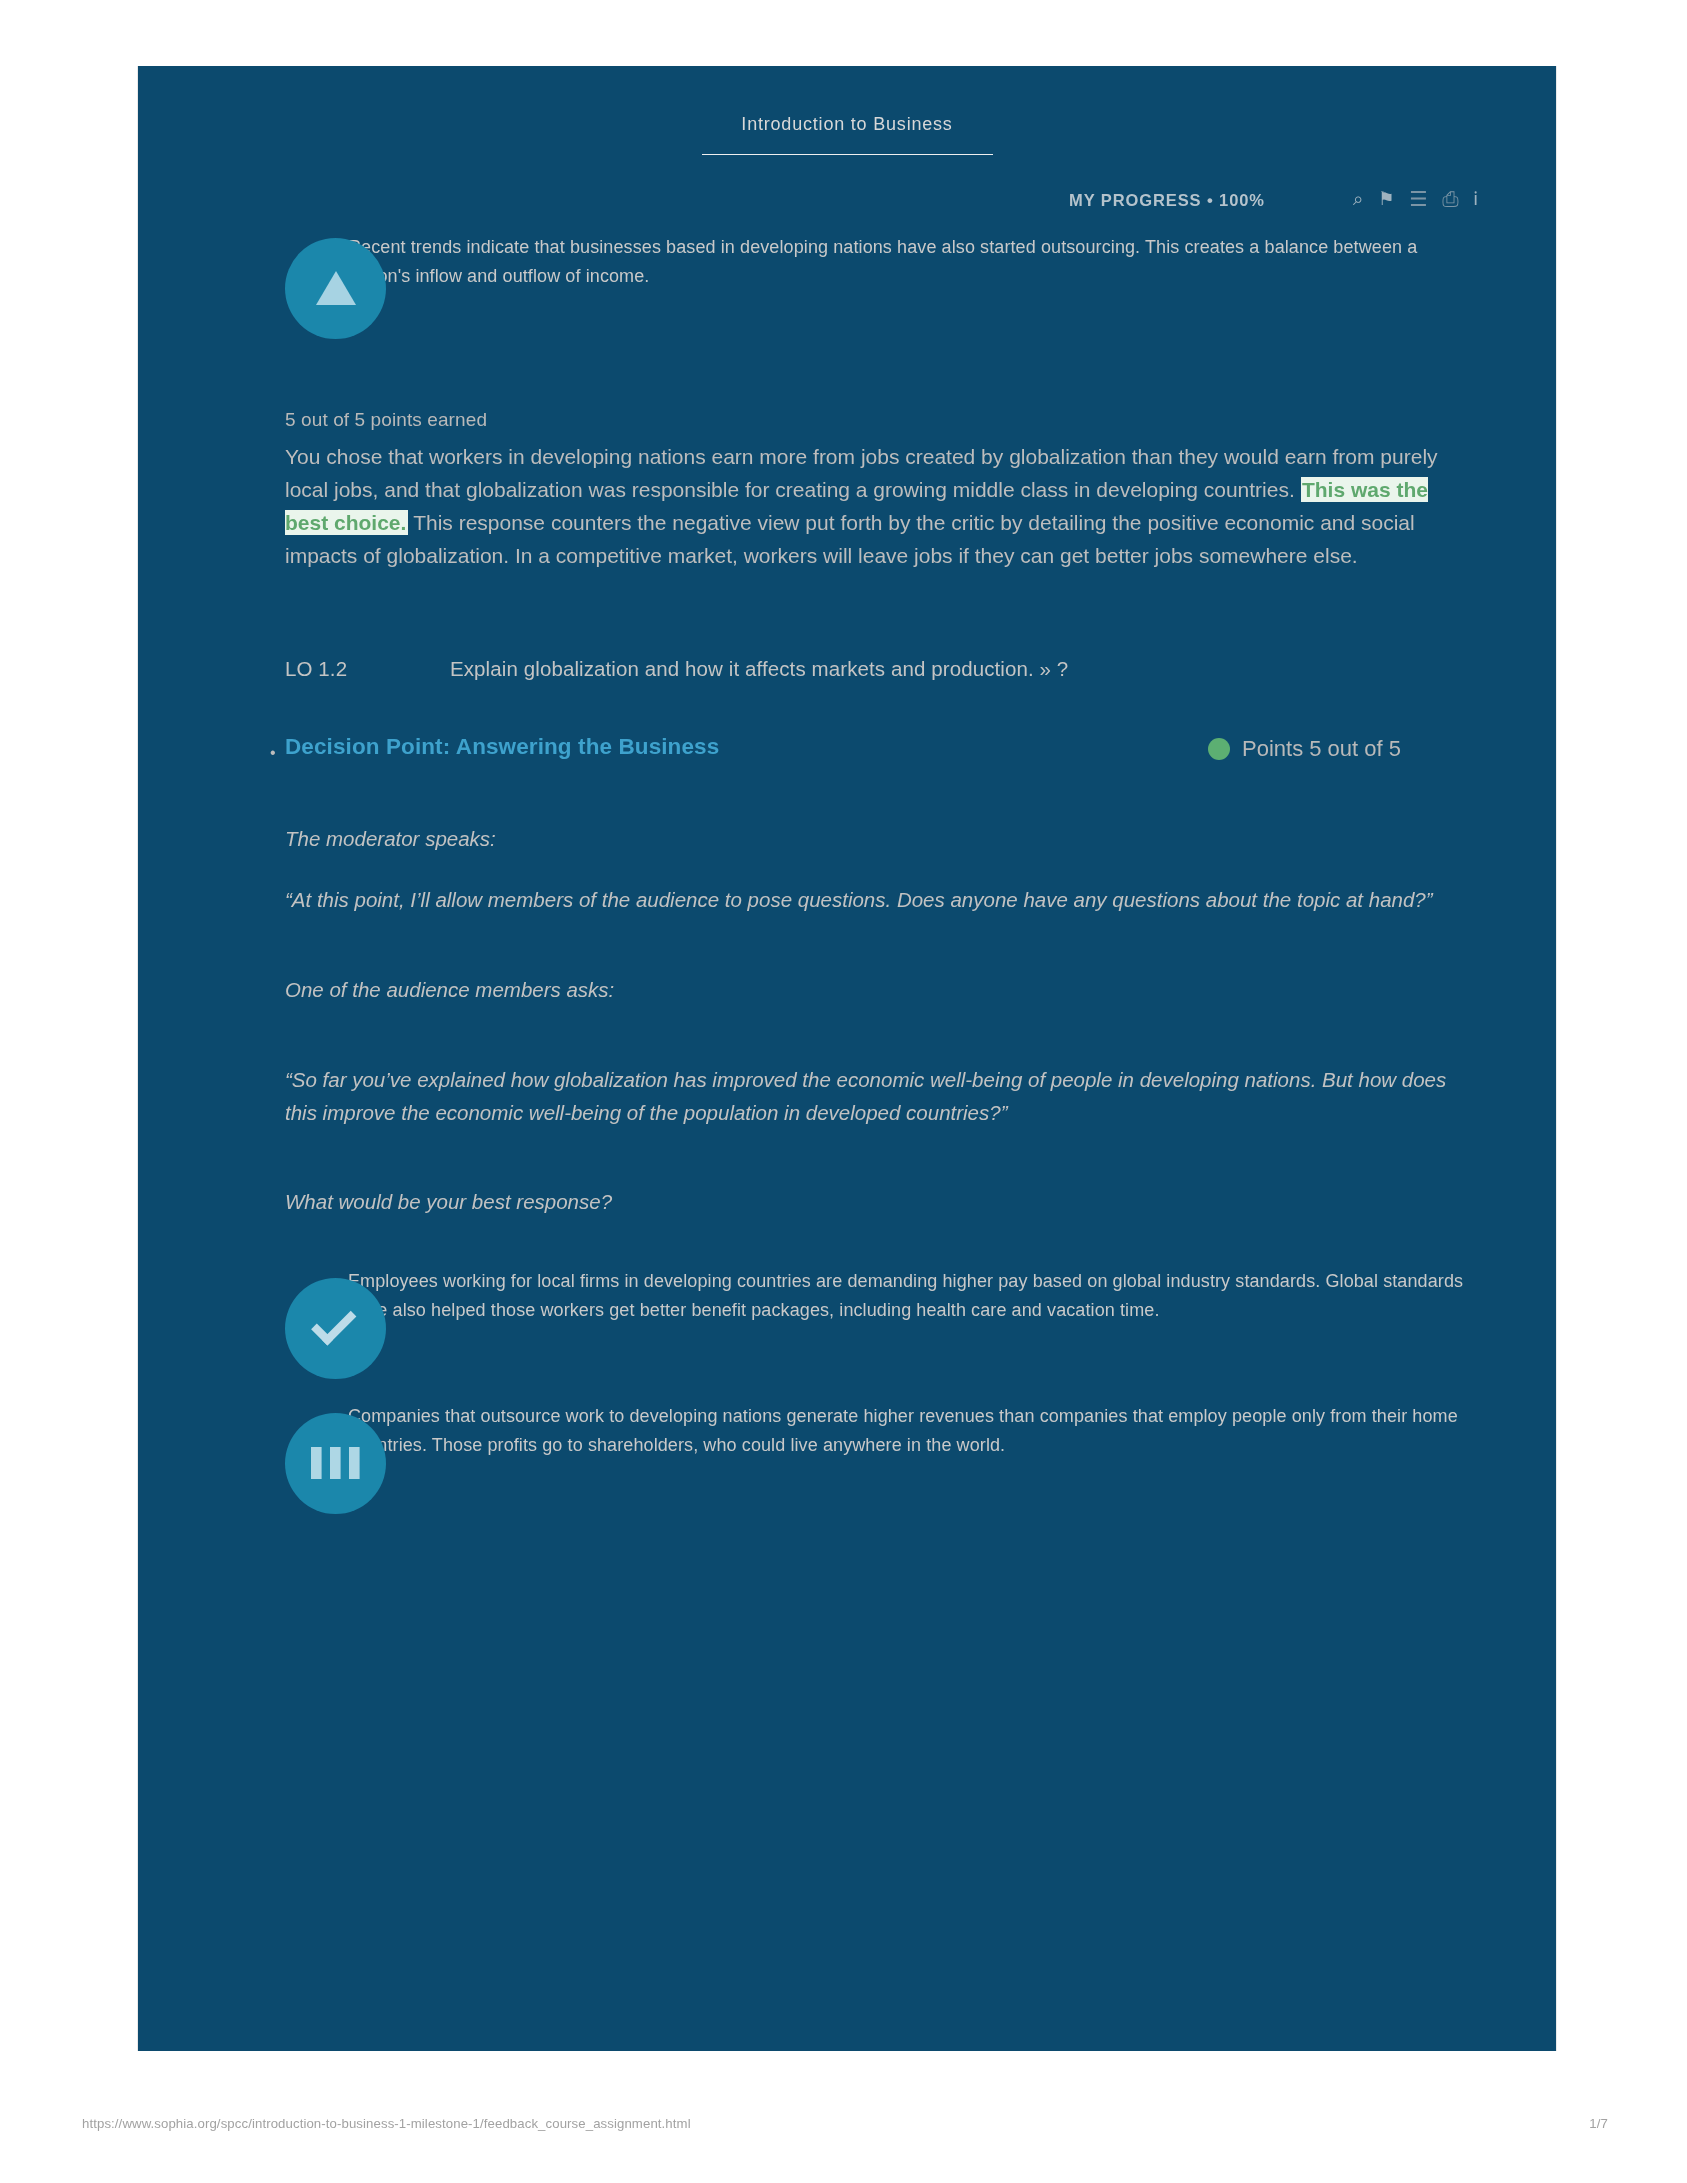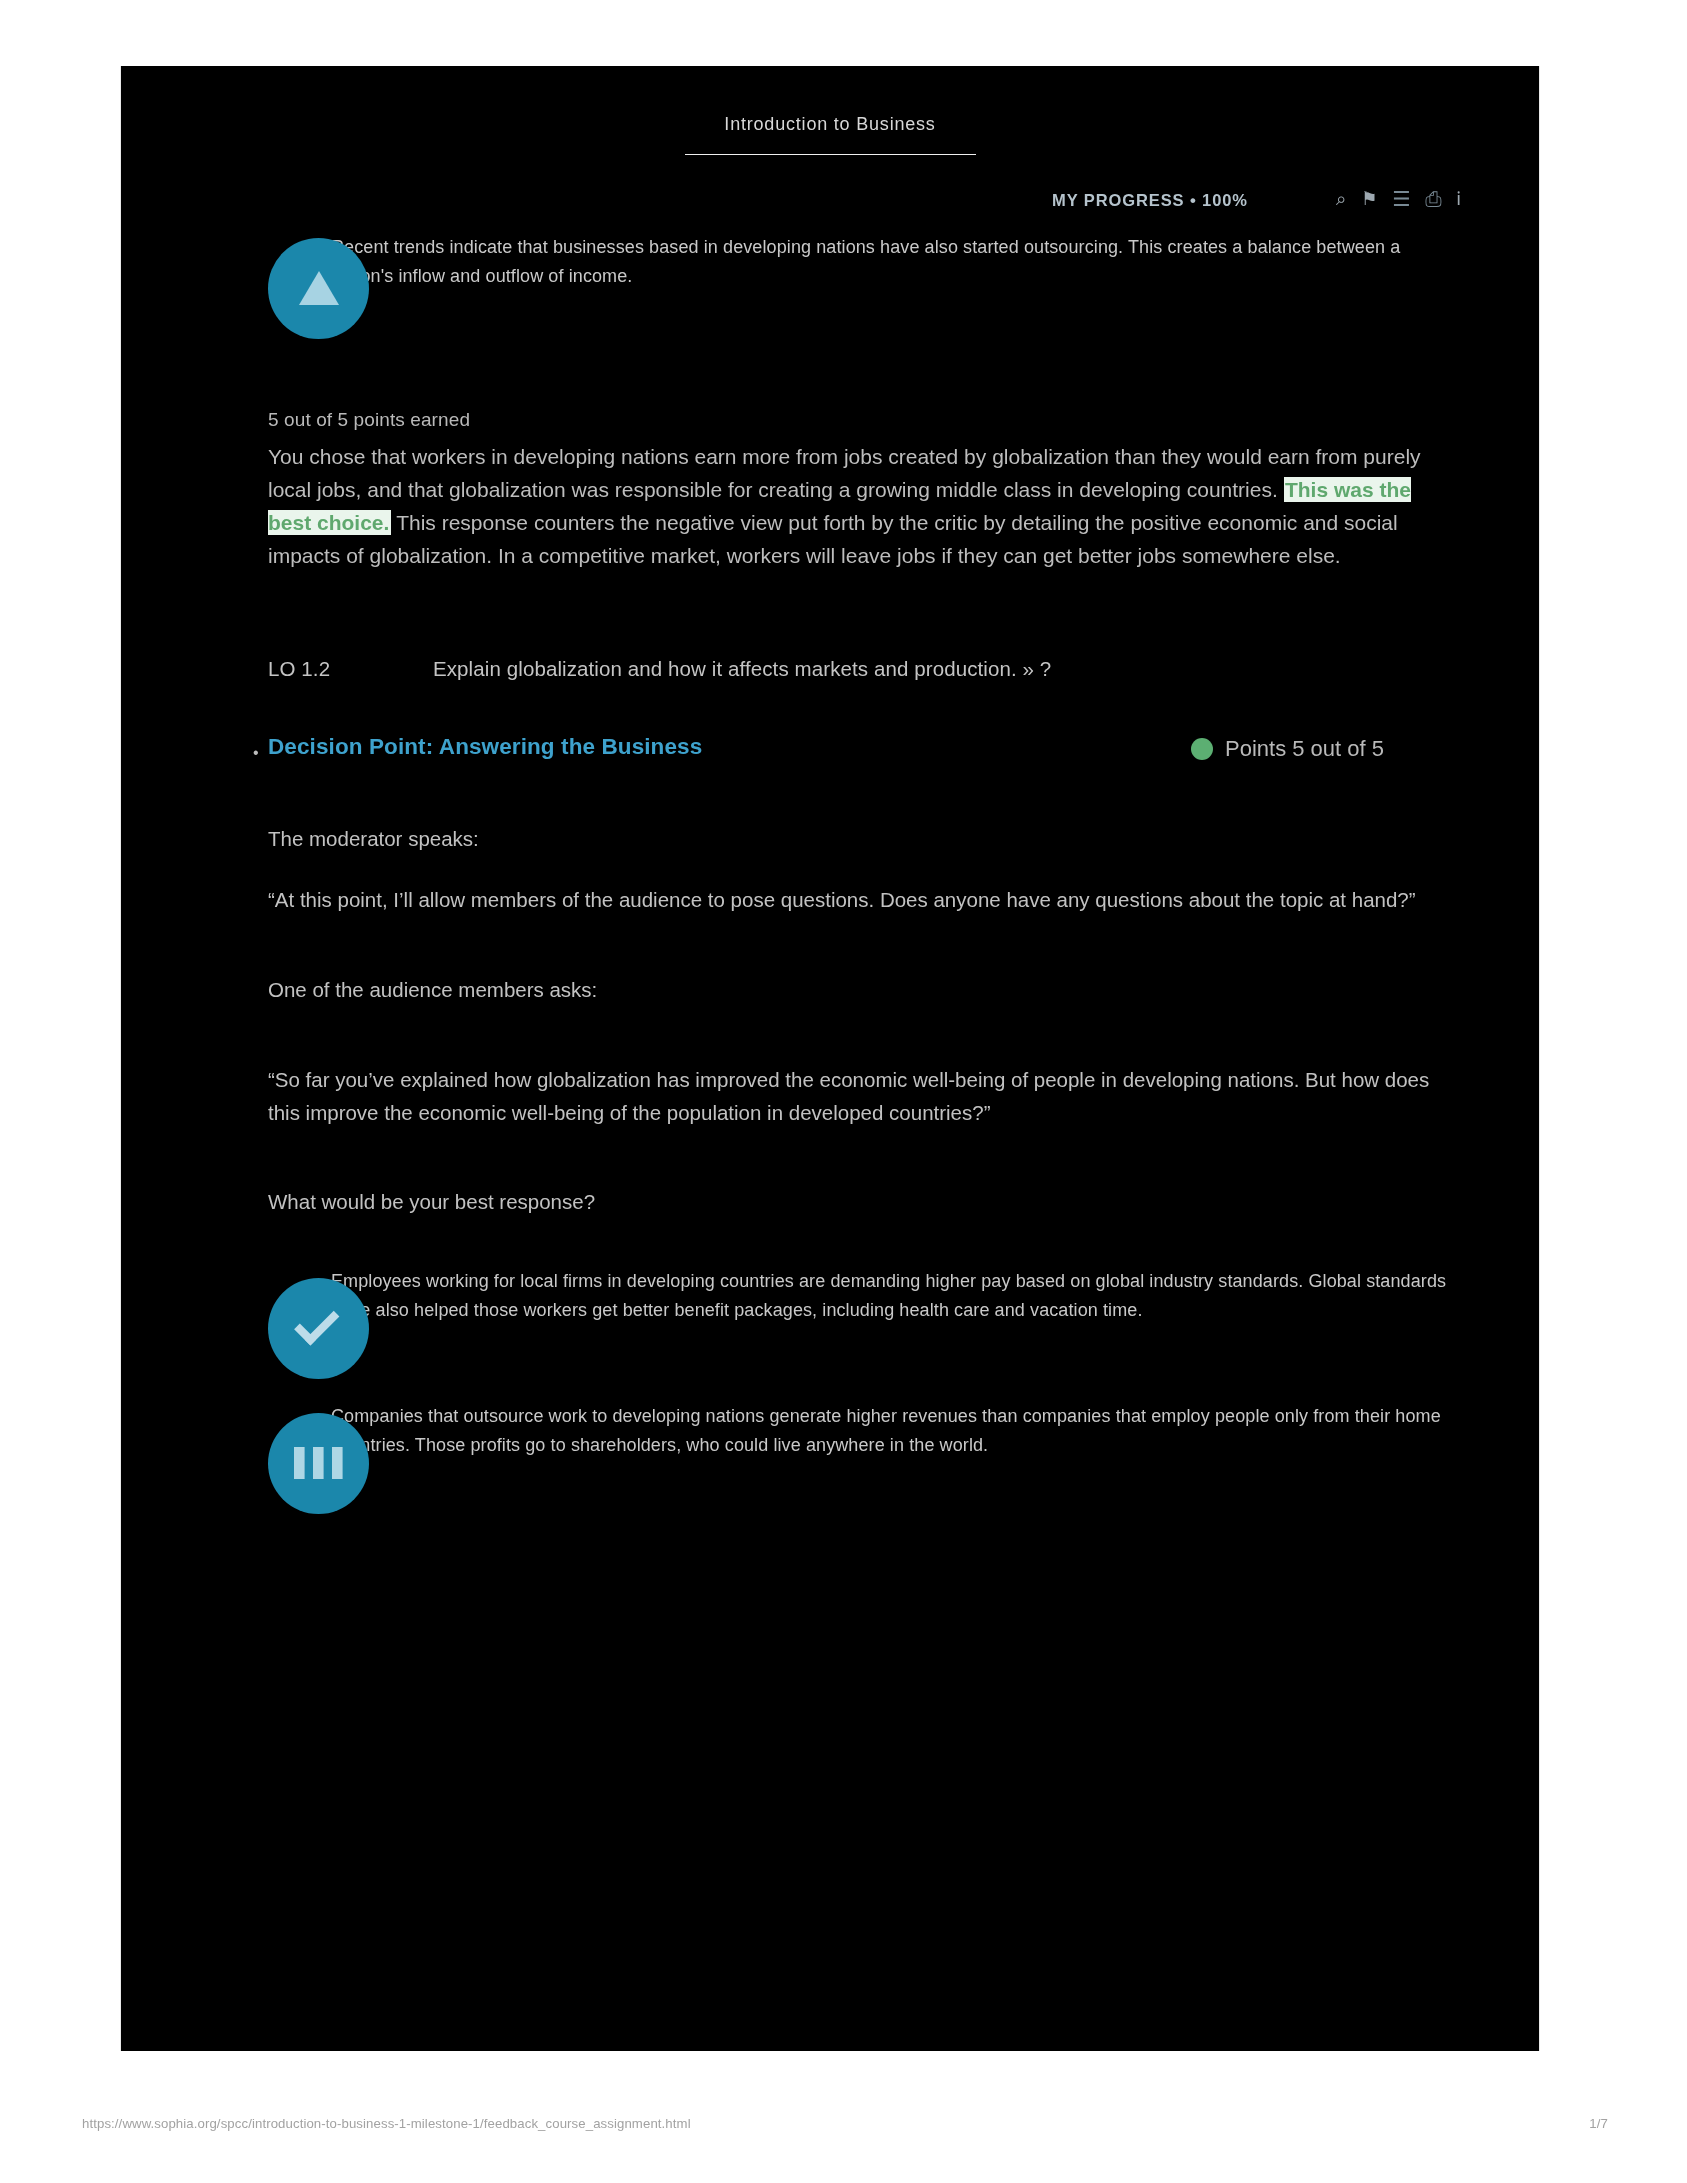--- a/index.html
+++ b/index.html
@@ -46,27 +46,27 @@
     color: #a2a2a2;
     font-size: 13.2px;
     letter-spacing: 0.1px;
   }
   .print-footer .pf-left  { position: absolute; left: 82px; white-space: nowrap; }
   .print-footer .pf-right { position: absolute; right: 79px; }
 
   
   .content-frame {
     position: absolute;
-    left: 120px;
+    left: 137px;
     top: 66px;
     width: 1420px;
     height: 1985px;
     border-left: 1.3px solid #e9e9e9;
     border-right: 1.3px solid #e9e9e9;
-    background: #000000;
+    background: #0c4a6e;
   }
 
   .content-inner {
     position: relative;
     padding: 0 78px 0 78px;
   }
 
   
   .module-title-bar {
     margin: 48px auto 0 auto;
@@ -234,20 +234,21 @@
     flex: 0 0 22.5px;
   }
 
   
   .para {
     padding-left: 69px;
     padding-right: 6.6px;
     color: #c2c2c2;
     font-size: 20.5px;
     line-height: 1.60;
+    font-style: italic;
   }
   .para.m1 { margin-top: 45px; }
   .para.m2 { margin-top: 28px; }
   .para.m3 { margin-top: 57px; }
   .para.m4 { margin-top: 57px; }
   .para.m5 { margin-top: 57px; }
 
   
   .options { margin-top: 48px; }
   .option {

